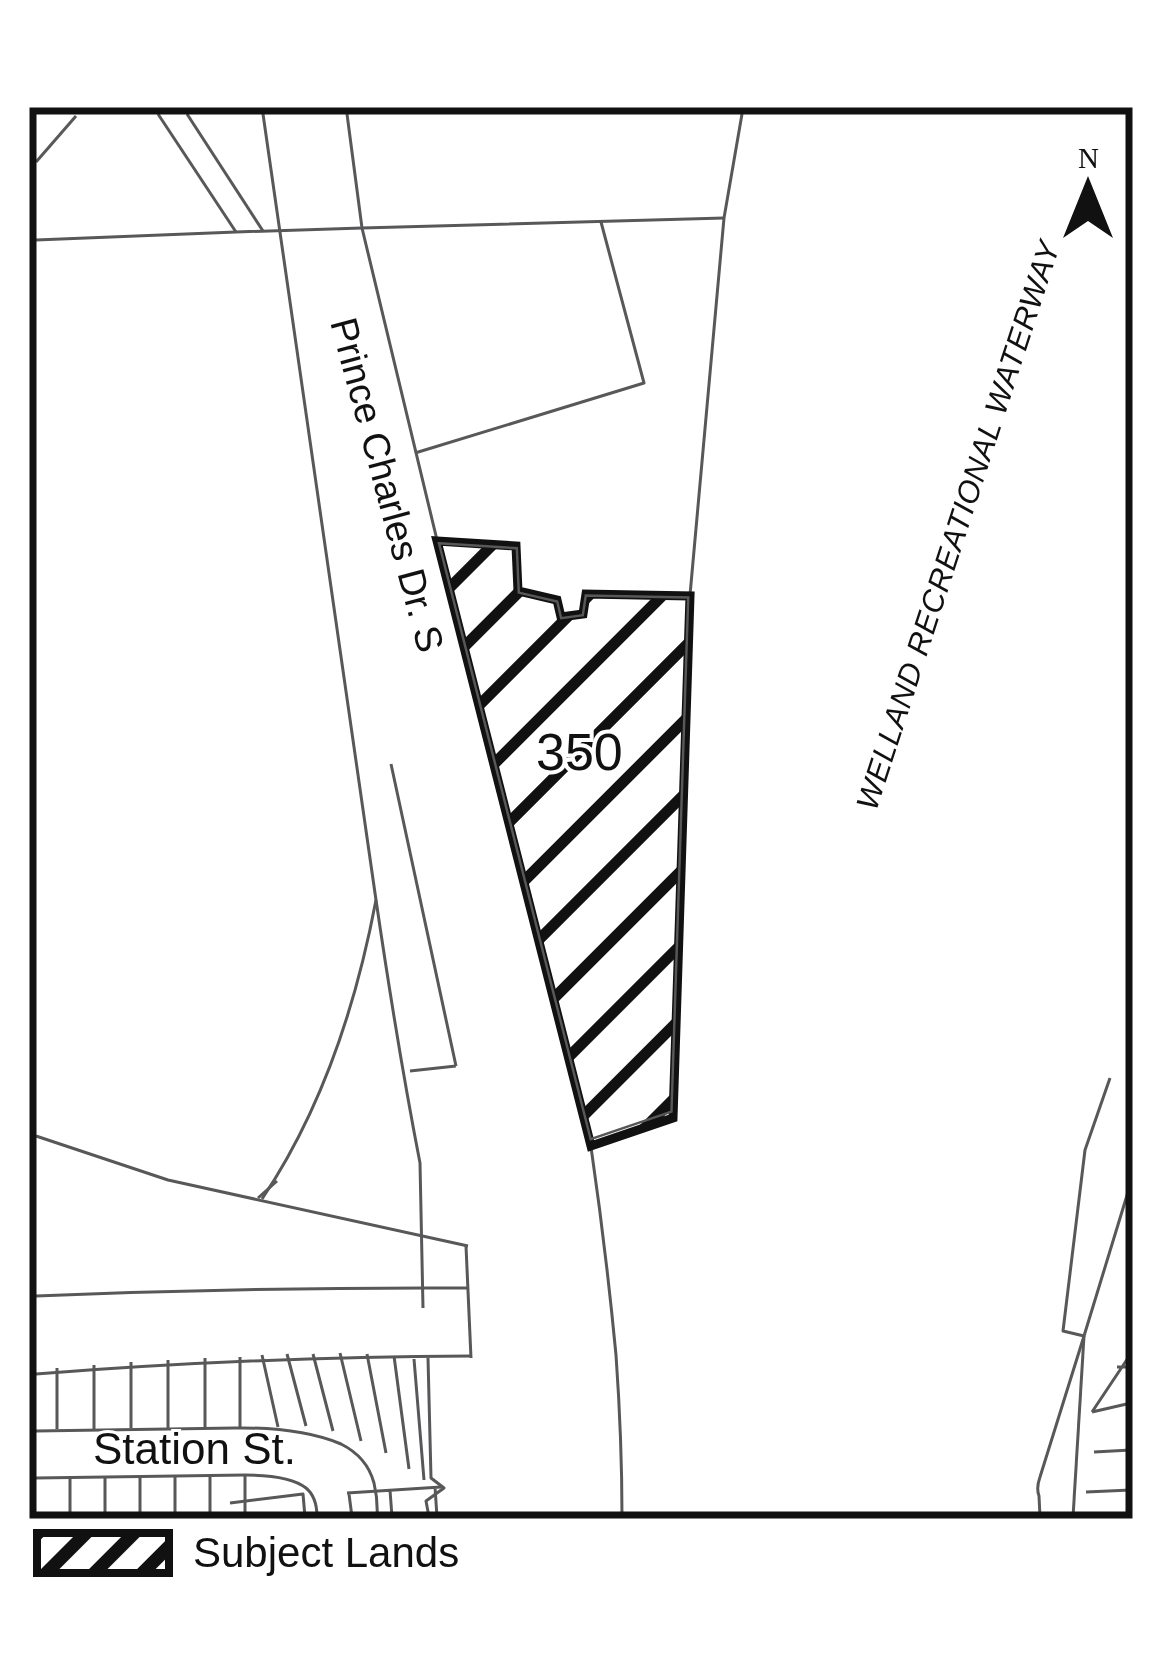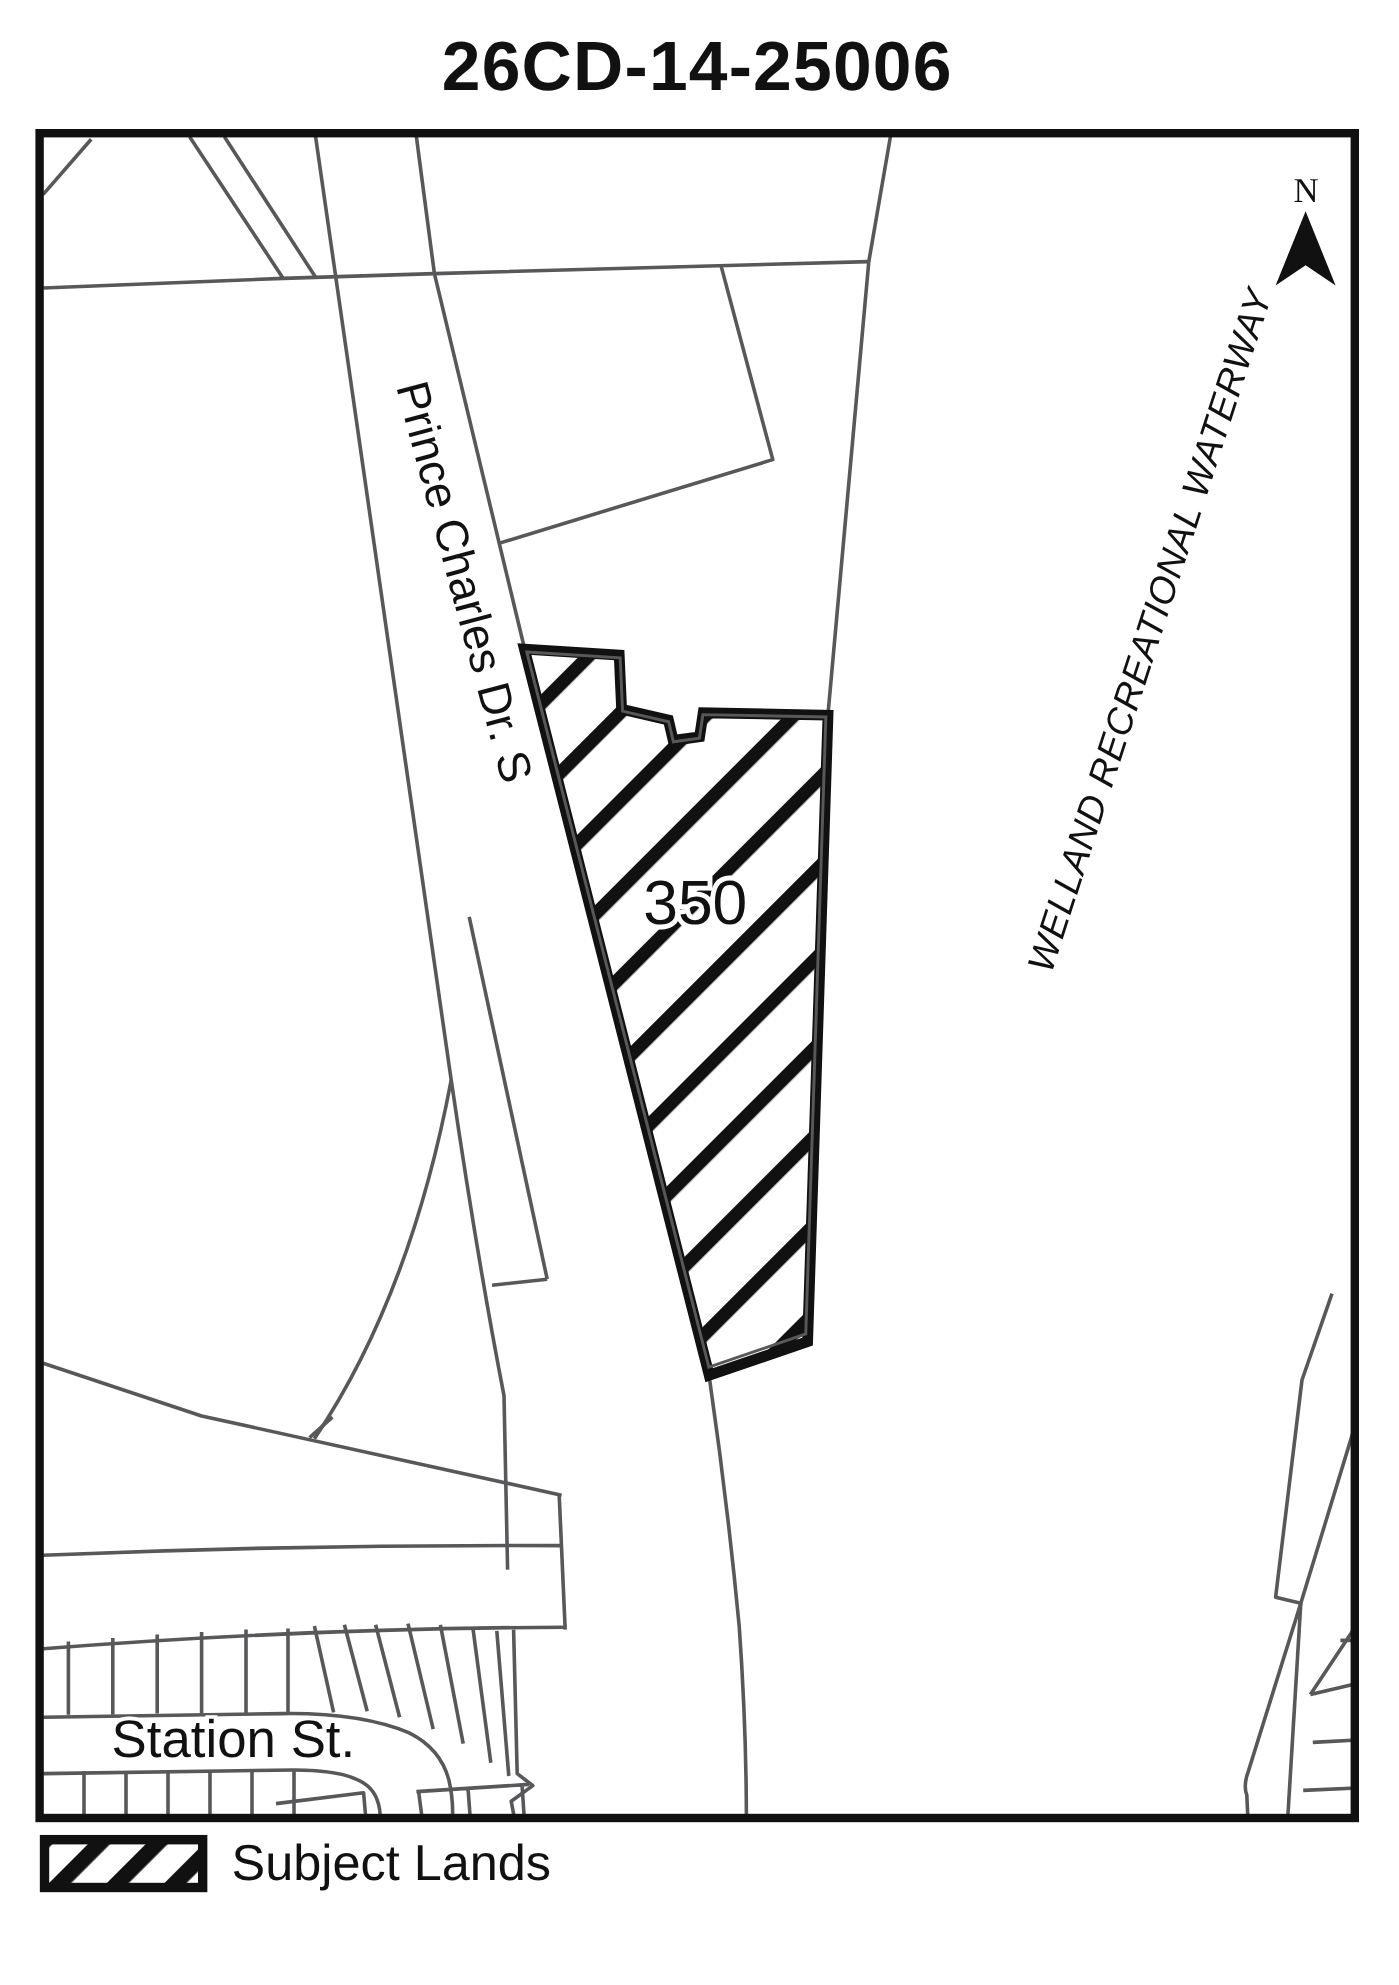--- a/index.html
+++ b/index.html
@@ -32,21 +32,20 @@
     color:#111111;
     font-family:"Liberation Sans",sans-serif;
   }
   .lbl{fill:#111111;}
 </style>
 </head>
 <body>
 
 <div class="page">
 
-  <h1 class="map-title">26CD-14-25006</h1>
 
   <svg class="map-svg" width="1166" height="1654" viewBox="0 0 1166 1654">
     <defs>
       <pattern id="hatch" patternUnits="userSpaceOnUse" width="52" height="52" patternTransform="rotate(45)">
         <rect width="52" height="52" fill="#ffffff"></rect>
         <rect x="0" y="0" width="11" height="52" fill="#111111"></rect>
       </pattern>
       <pattern id="hatch-legend" patternUnits="userSpaceOnUse" width="34" height="34" patternTransform="rotate(45)">
         <rect width="34" height="34" fill="#ffffff"></rect>
         <rect x="0" y="0" width="13" height="34" fill="#111111"></rect>

